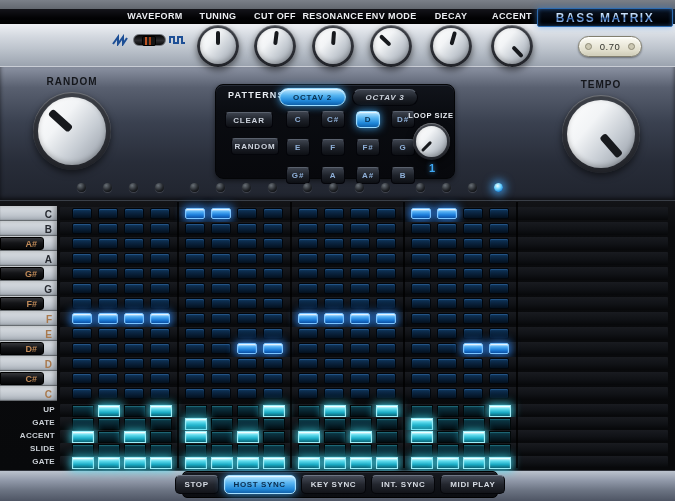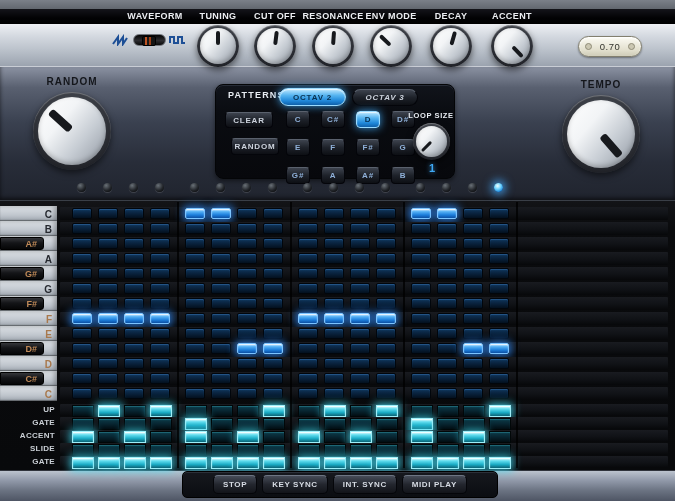--- a/index.html
+++ b/index.html
@@ -125,20 +125,23 @@
   <div id="top-labels">
       <div class="abs top-label" style="left: 155px;">WAVEFORM</div>
       <div class="abs top-label" style="left: 218px;">TUNING</div>
       <div class="abs top-label" style="left: 275px;">CUT OFF</div>
       <div class="abs top-label" style="left: 333px;">RESONANCE</div>
       <div class="abs top-label" style="left: 391px;">ENV MODE</div>
       <div class="abs top-label" style="left: 451px;">DECAY</div>
       <div class="abs top-label" style="left: 512px;">ACCENT</div>
     </div>
 
+  <div class="abs logo-box">
+    <span class="logo-text">BASS MATRIX</span>
+  </div>
 
   <div class="abs waveswitch">
     <svg style="left:0" width="17" height="12" viewBox="0 0 17 12">
       <path d="M1 10 L6 3 L6 10 L11 3 L11 10 L15 4" fill="none" stroke="#1d4f96" stroke-width="2"></path>
     </svg>
     <div class="wave-toggle">
       <div class="wave-toggle-knob"></div>
     </div>
     <svg style="left:57px" width="17" height="12" viewBox="0 0 17 12">
       <path d="M1 9 V3 H5 V9 H9 V3 H13 V9 H16" fill="none" stroke="#1d4f96" stroke-width="2"></path>
@@ -608,17 +611,18 @@
       <div class="abs tcell lit" style="left: 463px; top: 457px; width: 20px; height: 10px;"></div>
       <div class="abs tcell lit" style="left: 489px; top: 457px; width: 20px; height: 10px;"></div>
       <div class="abs vline" style="left: 177px; top: 202px; height: 266px;"></div>
       <div class="abs vline" style="left: 290px; top: 202px; height: 266px;"></div>
       <div class="abs vline" style="left: 403px; top: 202px; height: 266px;"></div>
       <div class="abs vline" style="left: 516px; top: 202px; height: 266px;"></div>
     </div>
 
   <div class="abs transport" id="transport-bar">
       <div class="t-btn">STOP</div>
+      <div class="t-btn btn-active">HOST SYNC</div>
       <div class="t-btn">KEY SYNC</div>
       <div class="t-btn">INT. SYNC</div>
       <div class="t-btn">MIDI PLAY</div>
     </div>
 </div>
 
 </body></html>

